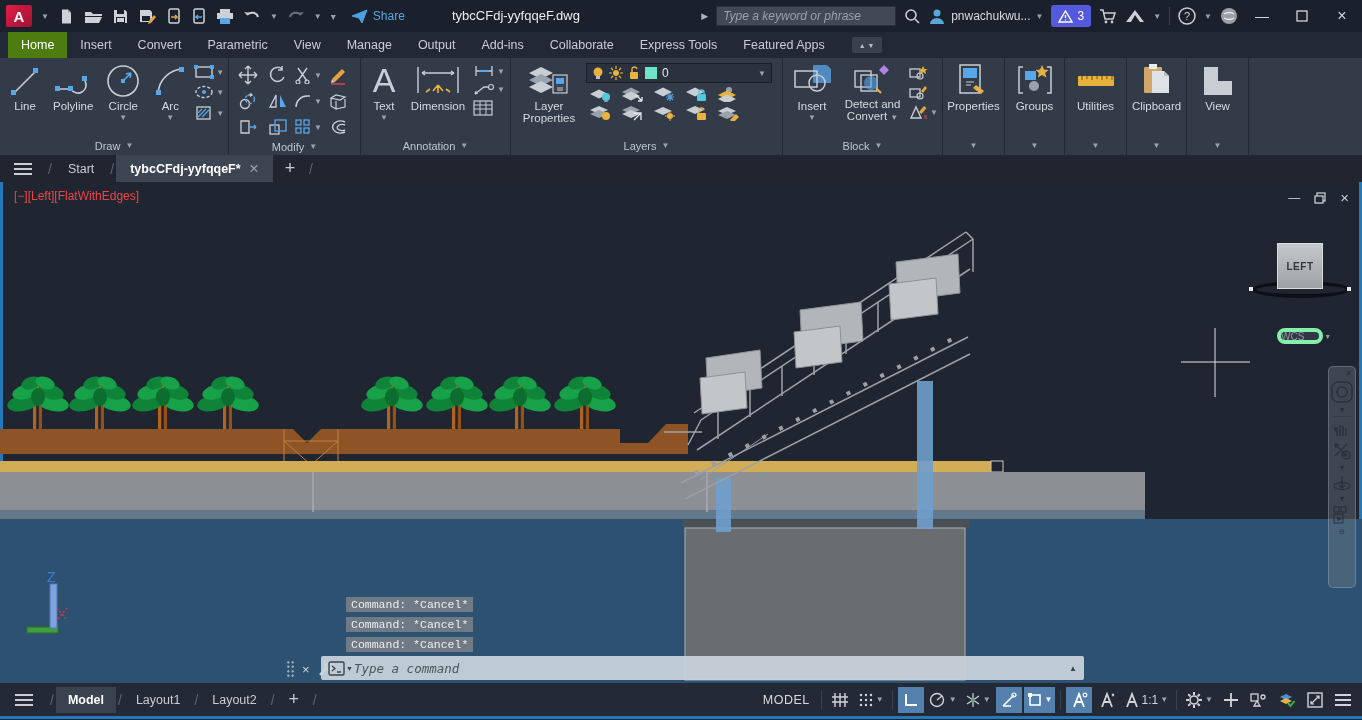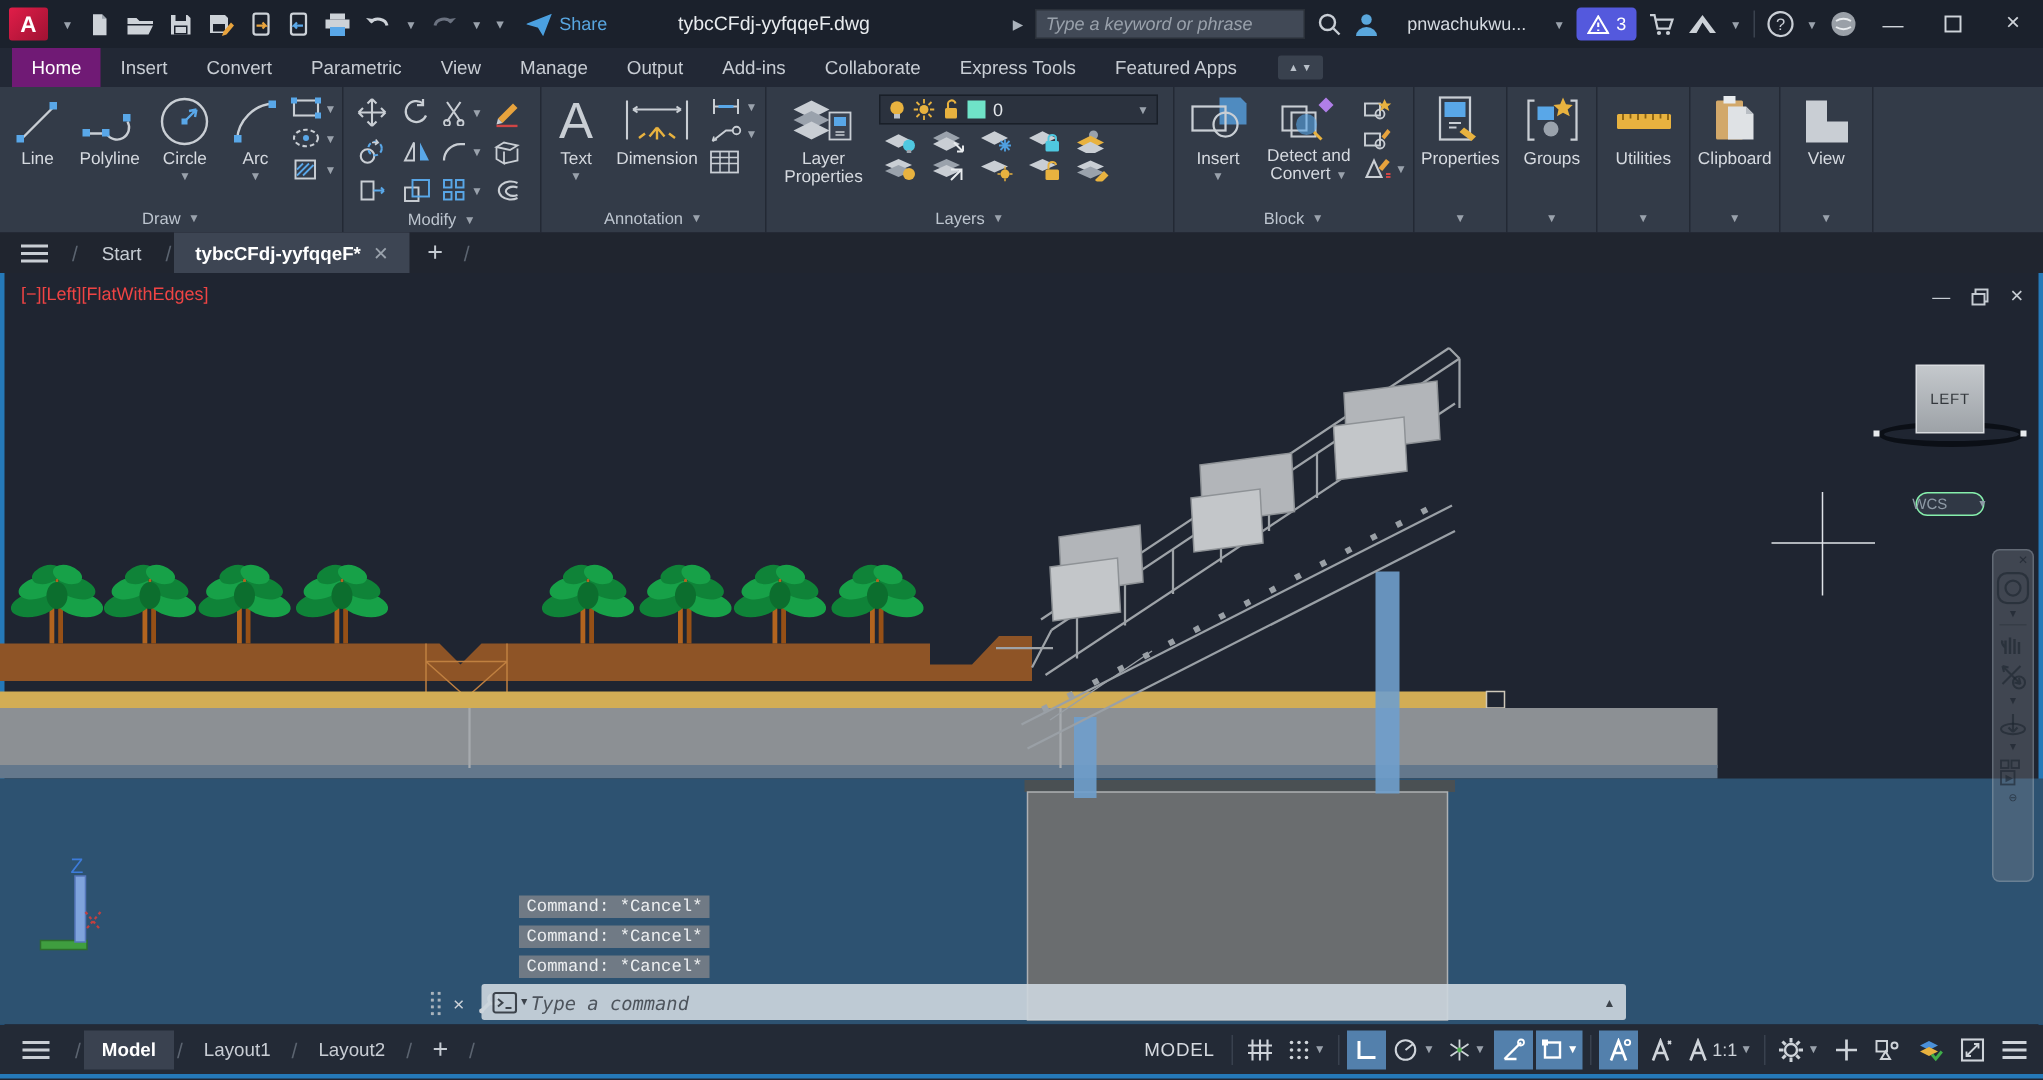--- a/index.html
+++ b/index.html
@@ -13,30 +13,30 @@
   .logo{width:26px;height:22px;background:linear-gradient(135deg,#e11d48,#9f1233);
         color:#fff;font-weight:bold;font-size:15px;display:flex;align-items:center;justify-content:center;border-radius:2px}
   .dd{color:#9aa2ac;font-size:8px}
   .share{display:flex;align-items:center;gap:5px;color:#58a6e0;margin-left:6px}
   .doc-title{position:absolute;left:452px;top:8px;color:#e8ebee;font-size:13px}
   .tb-right{margin-left:auto;display:flex;align-items:center;gap:8px}
   .srch-arrow{color:#aab2bb;font-size:9px}
   .search{width:180px;height:20px;background:#414956;border:1px solid #2a3039;color:#e3e6ea;
           font-style:italic;font-size:12px;padding:0 6px}
   .search::placeholder{color:#99a1ab;font-style:italic}
-  .user{display:flex;align-items:center;gap:18px;color:#d5dae0}
+  .user{display:flex;align-items:center;gap:5px;color:#d5dae0}
   .badge{height:22px;background:#5459dd;border-radius:3px;display:flex;align-items:center;gap:4px;
          padding:0 7px;color:#fff}
   .vsep{width:1px;height:18px;background:#3a424e}
   .winbtns{display:flex;margin-left:4px}
   .winbtn{width:40px;height:32px;display:flex;align-items:center;justify-content:center;color:#cfd4da;font-size:14px}
   
   .rtabs{height:26px;background:#222835;display:flex;align-items:stretch;padding-left:8px}
   .rtab{padding:0 13px;display:flex;align-items:center;color:#c8cdd4;font-size:12.5px}
-  .rtab.active{background:#701a75;color:#fff}
+  .rtab.active{background:#4d7c0f;color:#fff}
   .rtab-min{margin-left:14px;align-self:center;width:30px;height:16px;background:#39414e;border-radius:2px;
             display:flex;align-items:center;justify-content:center;gap:3px;color:#b9c0c9;font-size:7px}
   
   .ribbon{height:97px;background:#333b48;display:flex}
   .panel{border-right:1px solid #232934;display:flex;flex-direction:column}
   .pbody{flex:1;display:flex;align-items:flex-start;padding:3px 4px 0 4px;gap:3px}
   .plabel{height:17px;display:flex;align-items:center;justify-content:center;gap:5px;
           color:#bdc5cf;font-size:11px;padding-bottom:2px}
   .big{display:flex;flex-direction:column;align-items:center;gap:1px;padding:2px 4px;color:#d6dae0;font-size:11.5px;text-align:center}
   .big .lb{line-height:12px}
@@ -56,26 +56,26 @@
   .ftab.active{background:#3d4553;color:#fff;font-weight:bold}
   .ftab .x{color:#9aa2ac;font-weight:normal}
   .fplus{width:34px;display:flex;align-items:center;justify-content:center;color:#c6ccd3;font-size:18px}
   
   .canvas{position:relative;height:501px;border-left:3px solid #2579b8;border-right:3px solid #2579b8;background:#1f2531}
   .scene{position:absolute;left:-3px;top:0}
   .vplabel{position:absolute;left:11px;top:7px;color:#ef4444;font-size:12px}
   .vpbtns{position:absolute;right:10px;top:7px;display:flex;gap:14px;align-items:center;color:#c6ccd3}
   .vcube{position:absolute;left:1274px;top:61px;width:46px;height:46px;z-index:3;
          background:linear-gradient(#c4c8cc,#9da2a7);border:1px solid #d9dcdf;
-         display:flex;align-items:center;justify-content:center;color:#33373c;font-weight:normal;font-size:10px;letter-spacing:.5px}
+         display:flex;align-items:center;justify-content:center;color:#33373c;font-weight:bold;font-size:10px;letter-spacing:.5px}
   .vring{position:absolute;left:1249px;top:99px;width:98px;height:17px;border-radius:50%;
          border:4px solid rgba(8,12,18,.85);z-index:2}
   .vdot{position:absolute;width:4px;height:4px;background:#e8ebee;z-index:2}
-  .wcs{position:absolute;left:1274px;top:146px;width:46px;height:16px;border:1px solid #86efac;border-radius:8px;
-       background:rgba(130,145,160,.18);color:#8e9aa6;font-size:10px;display:flex;align-items:center;justify-content:center;gap:20px}
+  .wcs{position:absolute;left:1274px;top:146px;width:46px;height:16px;border:4px solid #86efac;border-radius:8px;
+       background:rgba(130,145,160,.18);color:#8e9aa6;font-size:10px;display:flex;align-items:center;justify-content:space-between;gap:20px}
   .navbar{position:absolute;left:1325px;top:184px;width:28px;height:222px;border-radius:5px;z-index:2;
           background:rgba(125,133,143,.35);border:1px solid rgba(205,215,225,.25);
           display:flex;flex-direction:column;align-items:center;padding-top:2px;gap:3px;color:rgba(28,36,46,.68)}
   .navbar .nx{align-self:flex-end;font-size:8px;margin-right:3px}
   .navbar .nd{font-size:7px}
   .navbar hr{width:18px;border:none;border-top:1px solid rgba(40,48,58,.4)}
   .cmdchip{position:absolute;left:343px;font-family:Liberation Mono, monospace;font-size:11.5px;color:#eceef0;
            background:rgba(124,129,136,.85);padding:1px 5px;white-space:pre}
   .cmdctl{position:absolute;left:283px;top:477px;display:flex;align-items:center;gap:8px;height:20px}
   .grip{width:8px;height:18px;background-image:radial-gradient(circle,#aab4bd 1.1px,transparent 1.3px);background-size:4.5px 4.5px}

